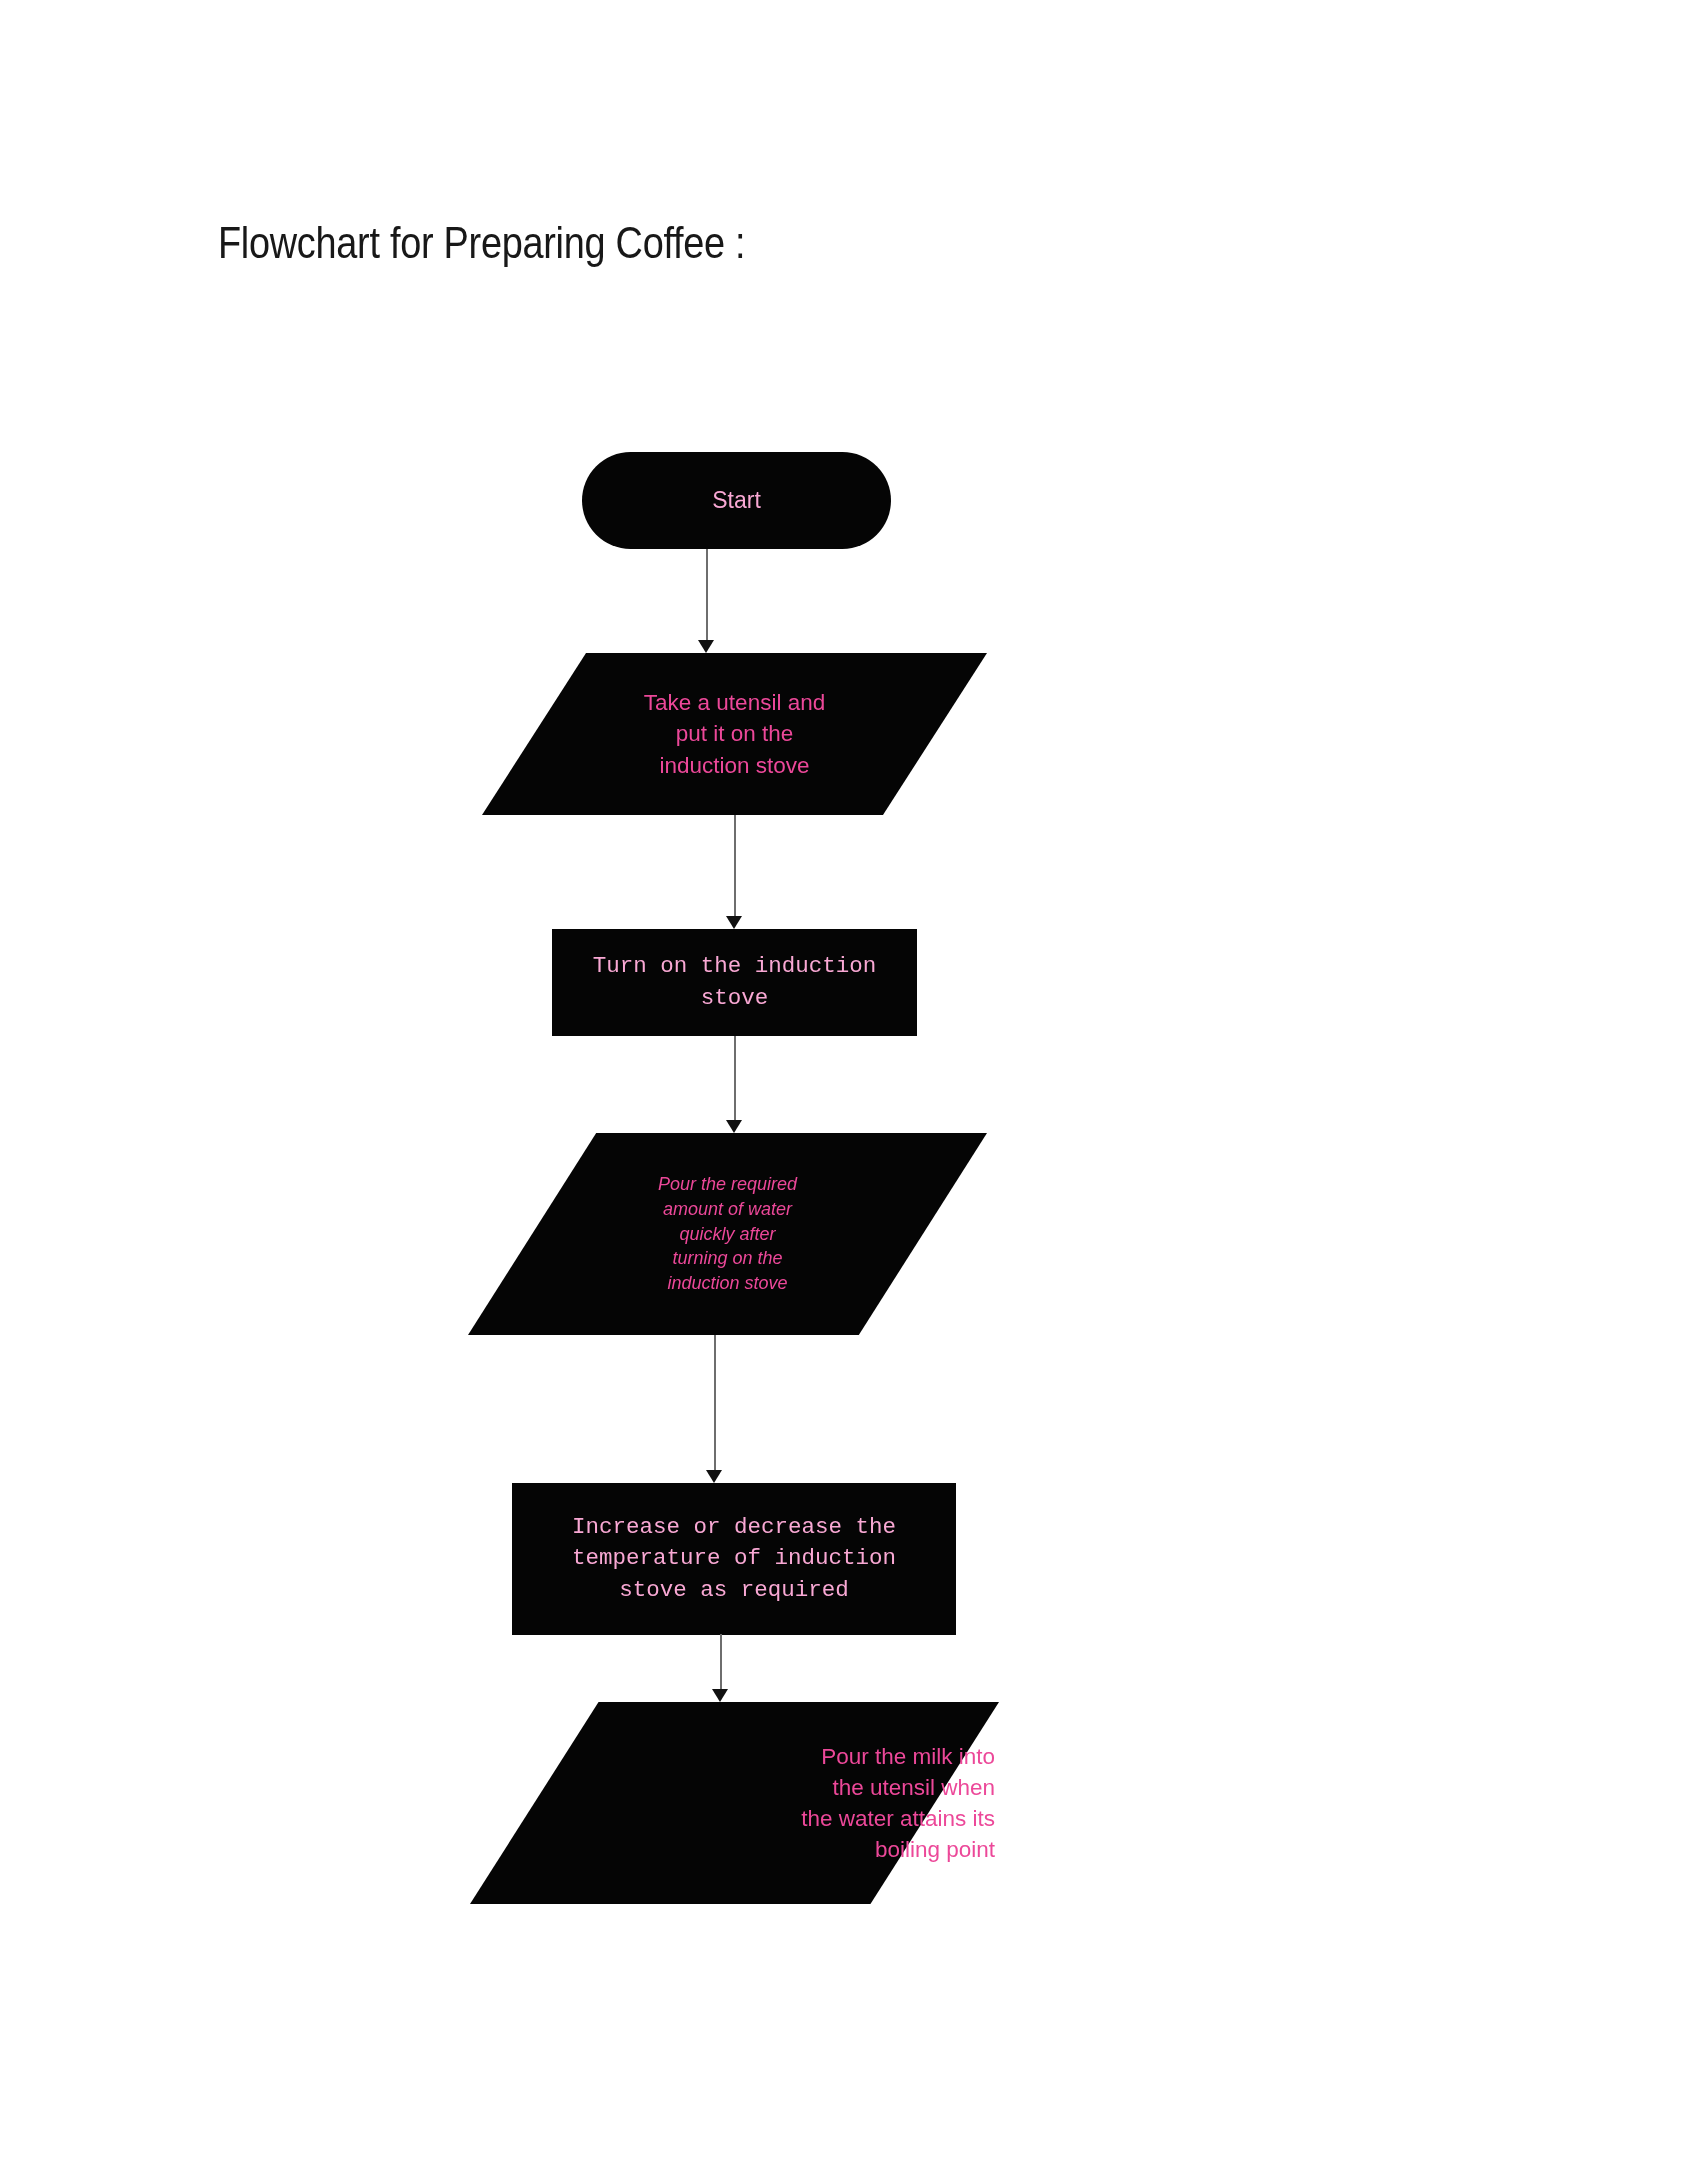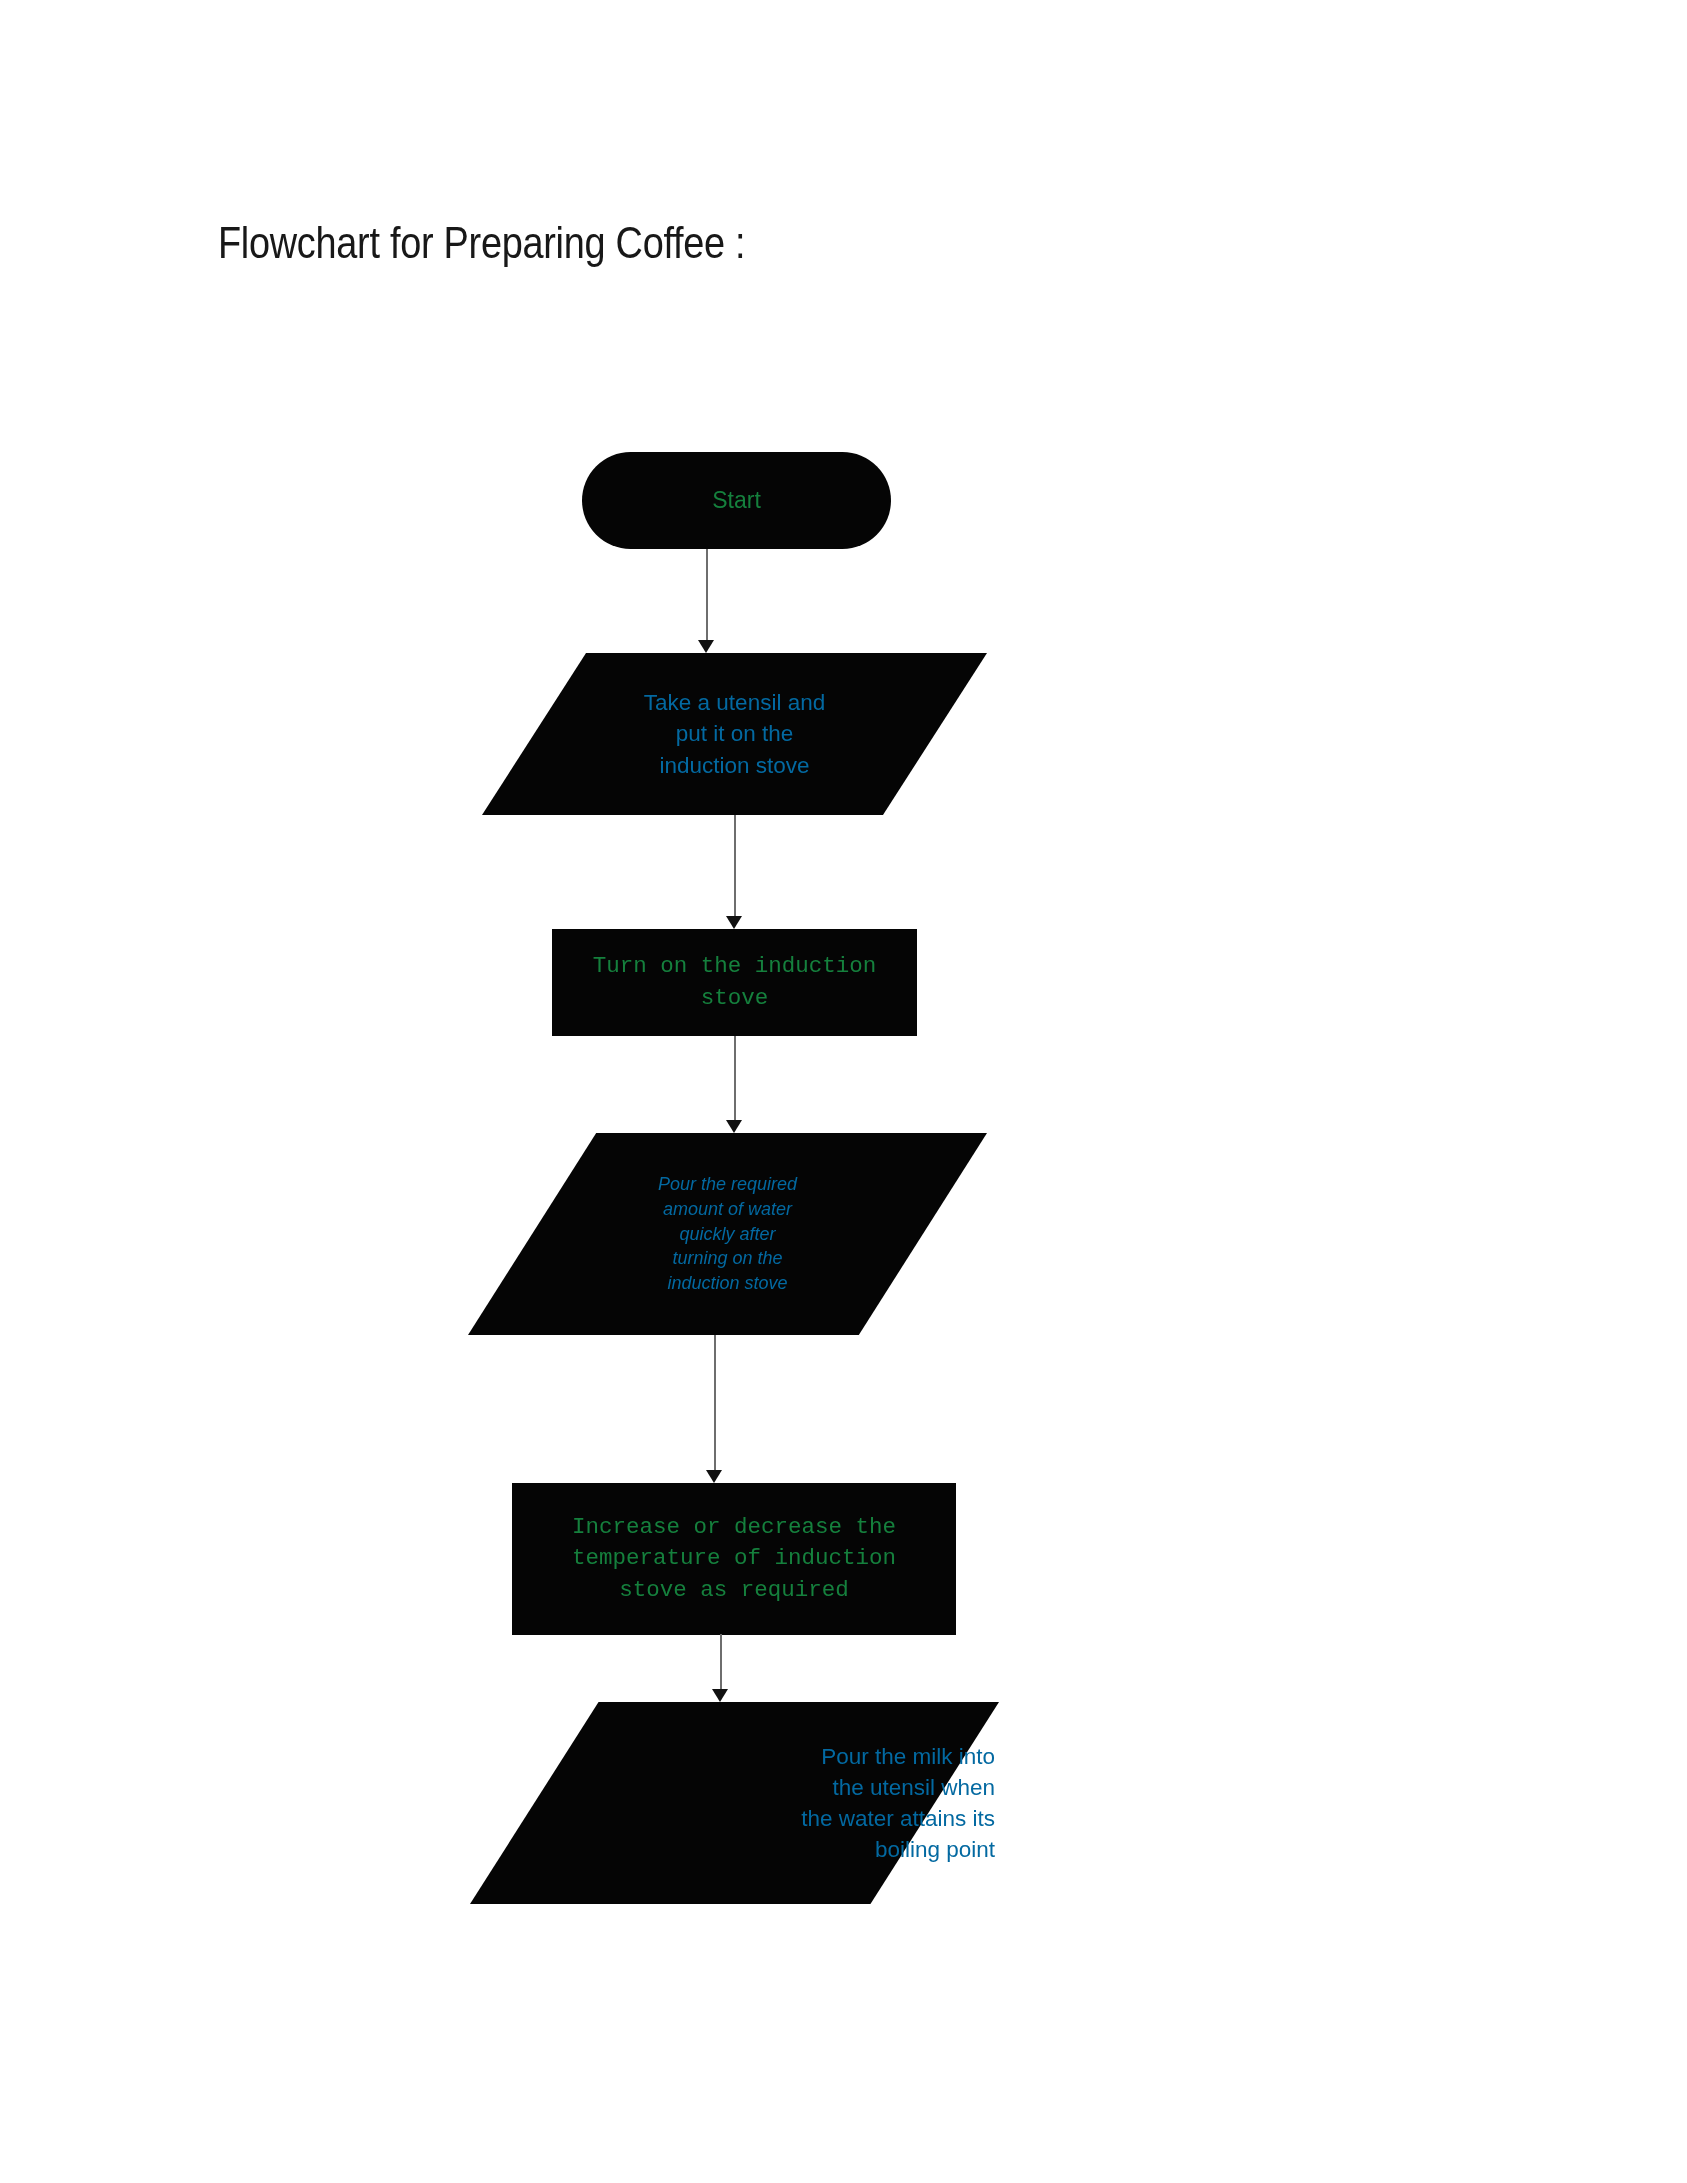--- a/index.html
+++ b/index.html
@@ -37,21 +37,21 @@
     color: #181818;
     white-space: nowrap;
     transform: scaleX(0.86);
     transform-origin: left center;
   }
 
   
   .node {
     position: absolute;
     background: #050505;
-    color: #15803d;
+    color: #f9a8d4;
     display: flex;
     align-items: center;
     justify-content: center;
     text-align: center;
     box-sizing: border-box;
     font-family: "Liberation Sans", sans-serif;
     font-weight: 400;
     line-height: 1.38;
   }
   .node .node-text {
@@ -69,21 +69,21 @@
 
   
   .node.process {
     border-radius: 0;
     font-family: Liberation Mono, monospace;
   }
 
   
   .node.io {
     background: transparent;
-    color: #0369a1;
+    color: #ec4899;
   }
   .node.io .io-shape {
     position: absolute;
     left: 0; top: 0;
     width: 100%;
     height: 100%;
     background: #050505;
     z-index: 0;
   }
   .node.io .node-text {

